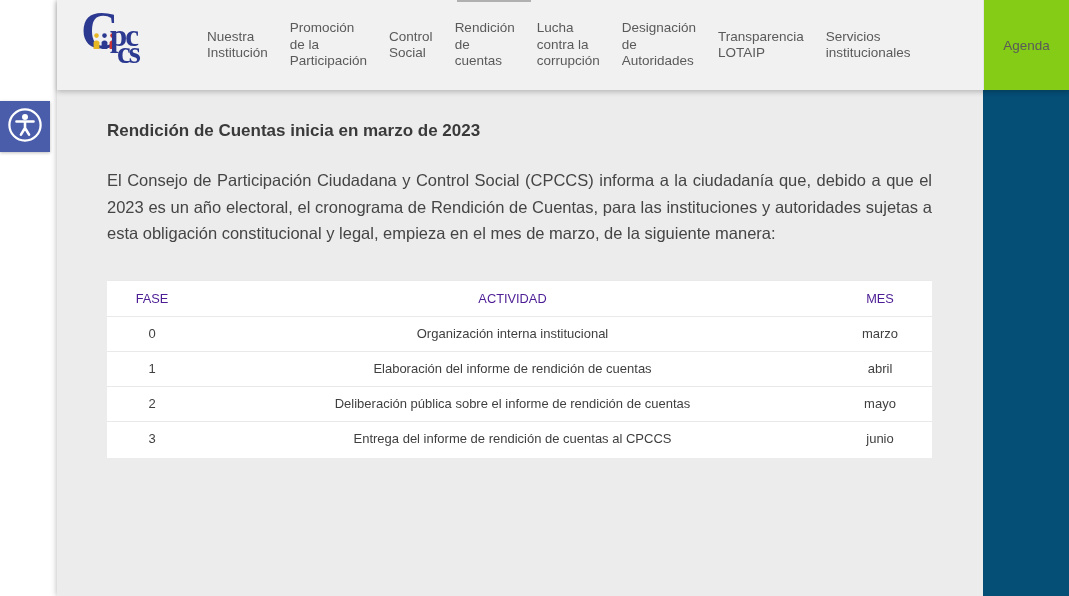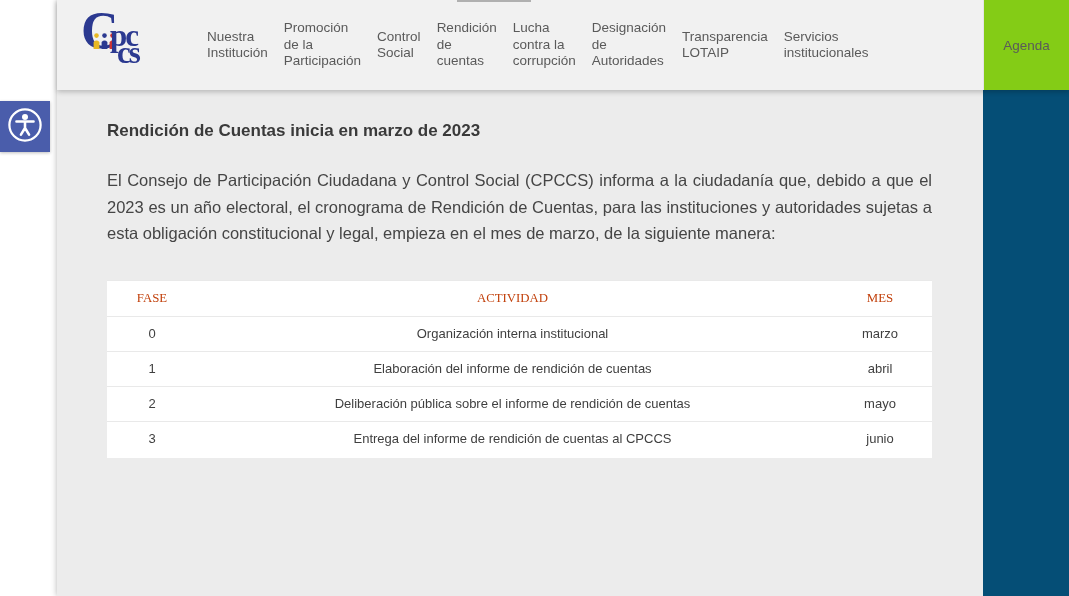--- a/index.html
+++ b/index.html
@@ -30,21 +30,21 @@
   }
   .logo-mark {
     position:relative; width:78px; height:66px;
     color:#2b3990; font-family:"Liberation Serif", serif; font-weight:bold;
   }
   .logo-c  { position:absolute; left:0;  top:-7px;  font-size:52px; line-height:1; }
   .logo-pc { position:absolute; left:29px; top:8px;  font-size:31px; line-height:1; letter-spacing:-2px; }
   .logo-cs { position:absolute; left:36px; top:25px; font-size:31px; line-height:1; letter-spacing:-2px; }
   .logo-figures { position:absolute; left:11px; top:21px; }
   .nav-items {
-    flex:1; display:flex; align-items:center; gap:16px;
+    flex:1; display:flex; align-items:center; gap:22px;
     padding-left:24px; padding-right:8px;
   }
   .nav-item {
     font-size:13.5px; line-height:16.5px; color:#5a5a5a;
     white-space:pre-line; cursor:pointer; flex:0 0 auto;
   }
   .active-indicator {
     position:absolute; left:400px; top:0; width:74px; height:2px;
     background:#b0b0b0;
   }
@@ -87,21 +87,21 @@
     text-align:center; font-weight:bold; font-size:12.8px;
     letter-spacing:-0.2px; line-height:16px; color:#3c3c3c;
   }
   .t-title-inner { display:inline-block; max-width:730px; }
   .t-row {
     display:grid; grid-template-columns:90px 1fr 104px;
     align-items:center; min-height:35px;
     border-top:1px solid #e9e9e9;
     font-size:13px; color:#3f3f3f; text-align:center;
   }
-  .t-row.header { font-size:12.8px; color:#c2410c; min-height:36px;font-family:Liberation Serif, serif; }
+  .t-row.header { font-size:12.8px; color:#4c1d95; min-height:36px; }
   .t-card-pad { height:2px; }
 </style>
 </head>
 <body>
 
 <div class="wrapper">
 
   <header class="topnav">
 
     <div class="logo-box">

